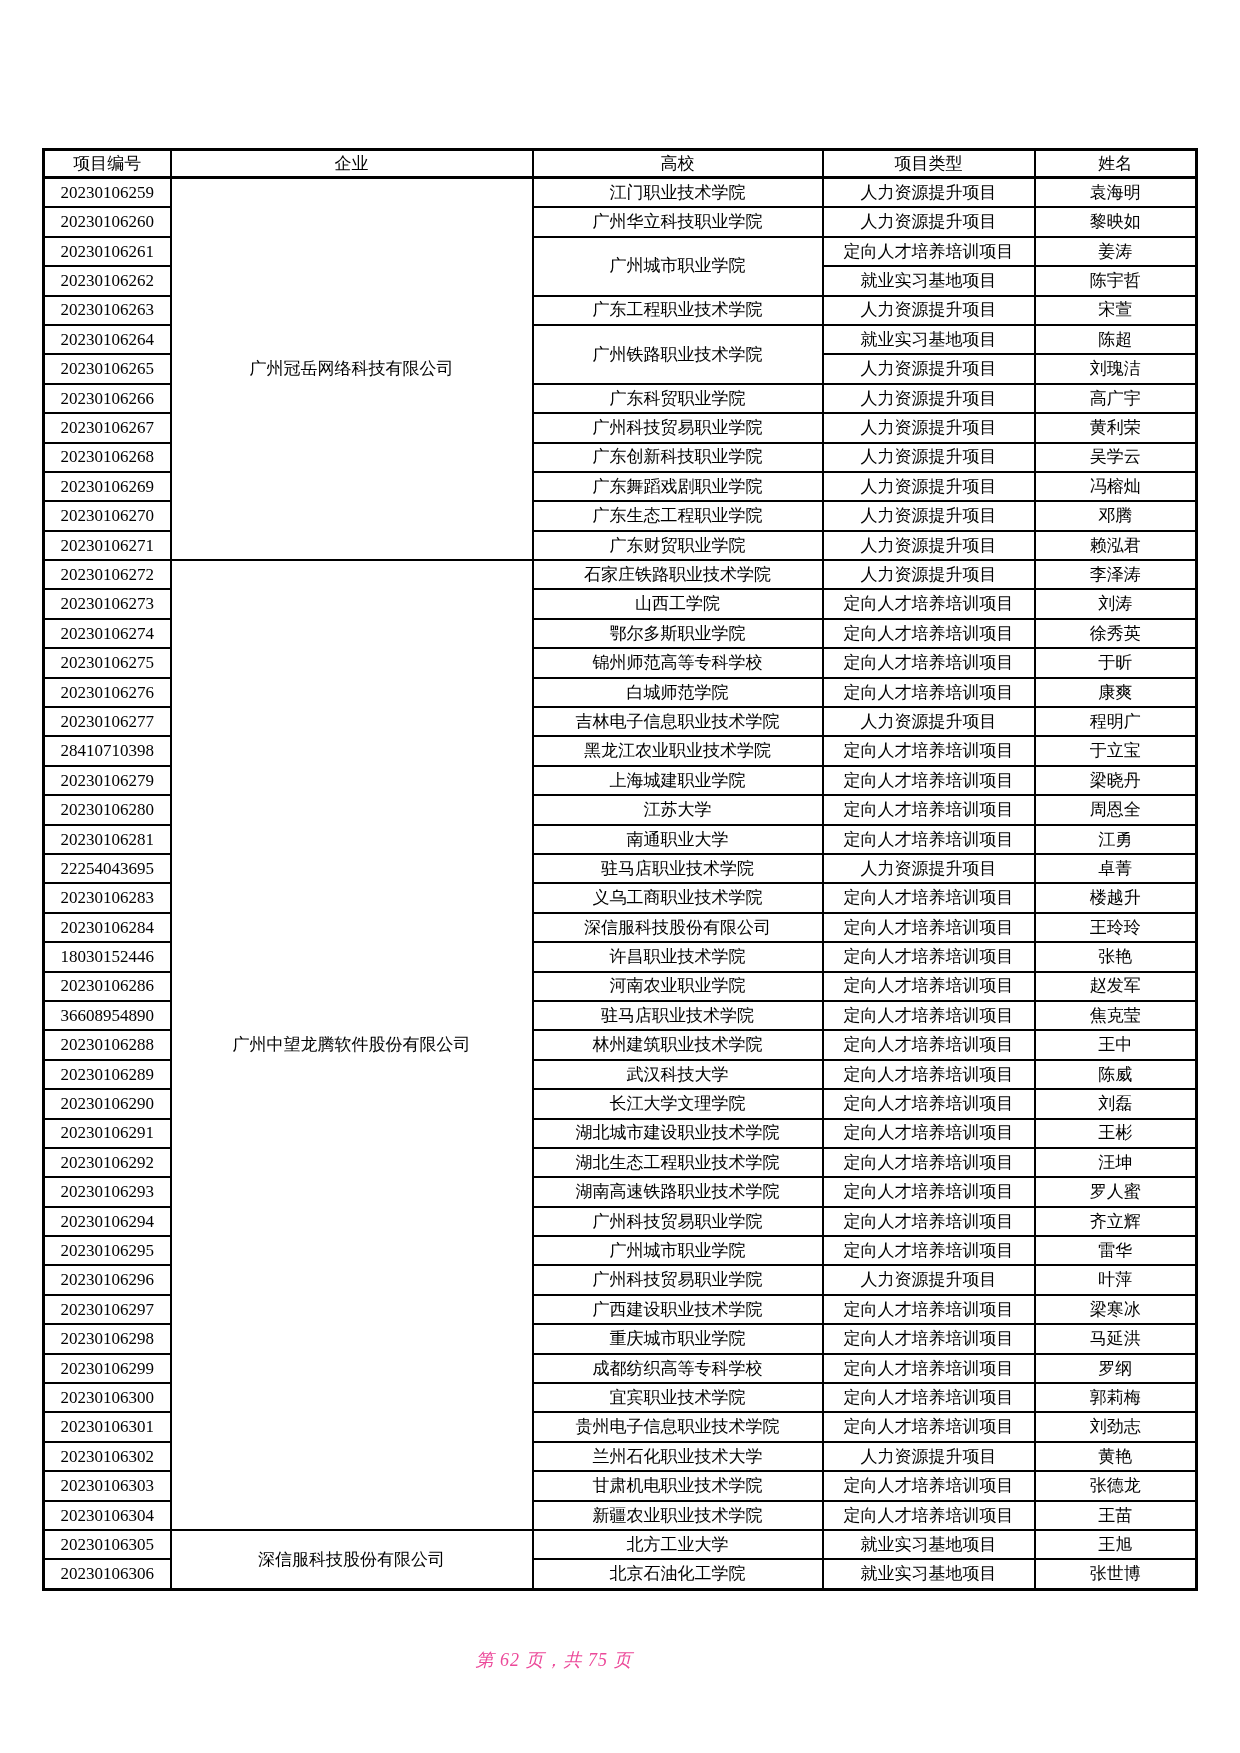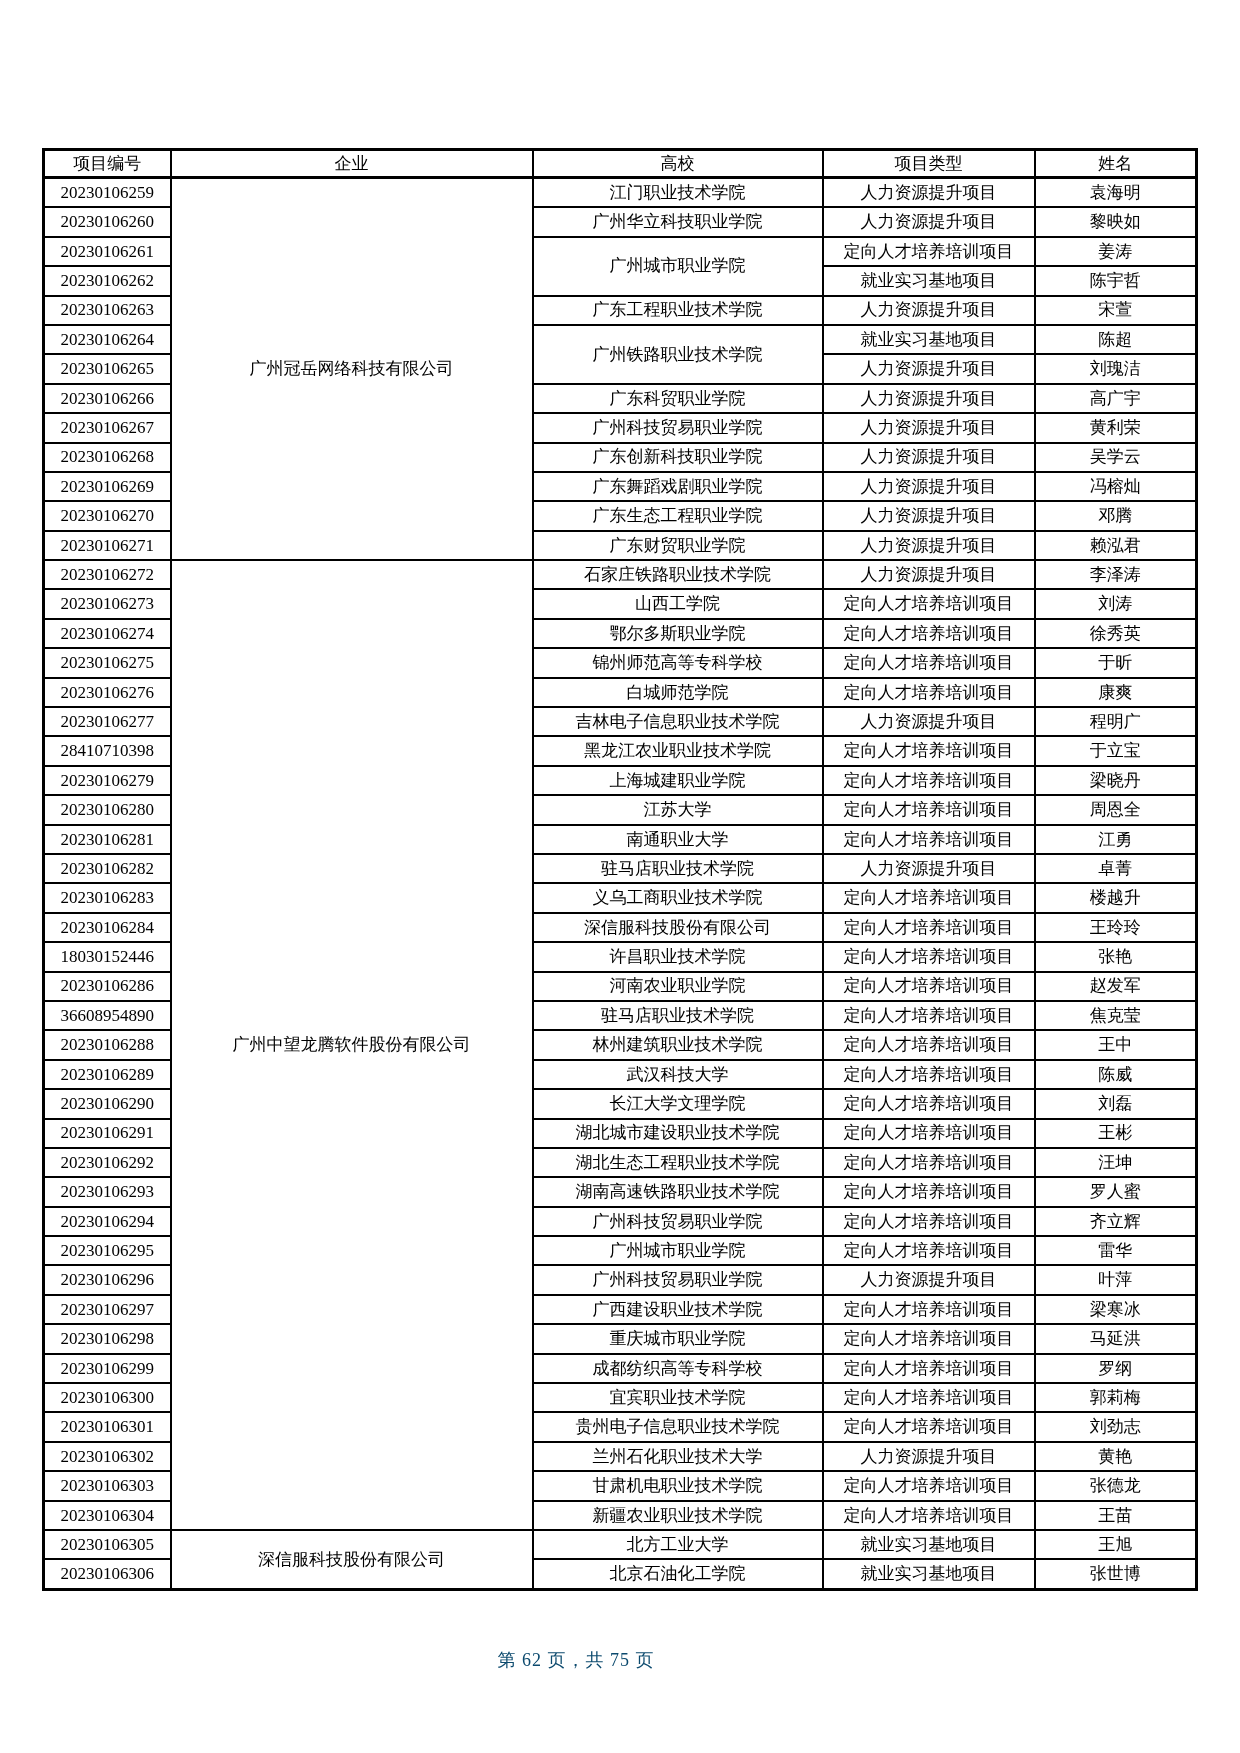--- a/index.html
+++ b/index.html
@@ -3,21 +3,20 @@
 <meta charset="utf-8">
 <style>
   html, body { margin: 0; padding: 0; background: #ffffff; }
   .page {
     position: relative;
     width: 1108px;
     height: 1753px;
     background: #ffffff;
     font-family: "Liberation Serif", "DejaVu Serif", serif;
     color: #000000;
-    padding-left: 44px;
   }
   table.projects {
     position: absolute;
     left: 42px;
     top: 148px;
     width: 1153px;
     table-layout: fixed;
     border-collapse: collapse;
     border: 3px solid #000000;
   }
@@ -41,21 +40,22 @@
     border-bottom: 3px solid #000000;
   }
   .page-footer {
     position: absolute;
     left: 0;
     right: 0;
     top: 1648px;
     text-align: center;
     font-size: 18px;
     letter-spacing: 1px;
-    color: #0c4a6e;
+    color: #ec4899;
+    font-style: italic;
   }
 </style>
 </head>
 <body>
 
 <div class="page">
   <table class="projects">
     <colgroup>
       <col style="width:127px">
       <col style="width:362px">
@@ -205,21 +205,21 @@
           <td>定向人才培养培训项目</td>
           <td>周恩全</td>
         </tr>
         <tr>
           <td>20230106281</td>
           <td>南通职业大学</td>
           <td>定向人才培养培训项目</td>
           <td>江勇</td>
         </tr>
         <tr>
-          <td>20230106282</td>
+          <td>22254043695</td>
           <td>驻马店职业技术学院</td>
           <td>人力资源提升项目</td>
           <td>卓菁</td>
         </tr>
         <tr>
           <td>20230106283</td>
           <td>义乌工商职业技术学院</td>
           <td>定向人才培养培训项目</td>
           <td>楼越升</td>
         </tr>

